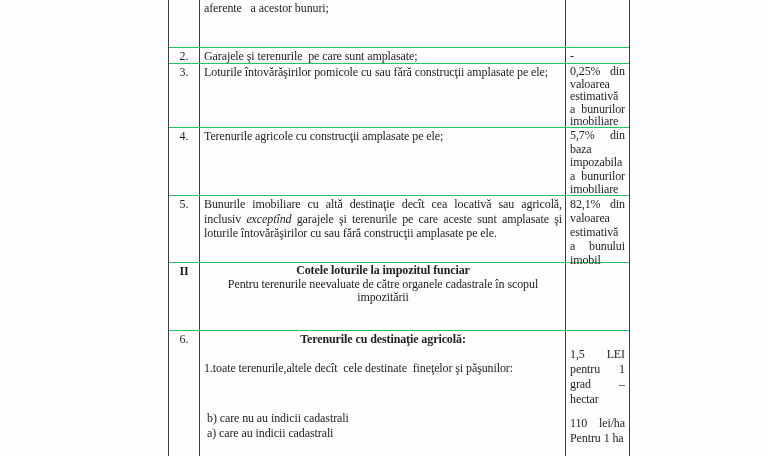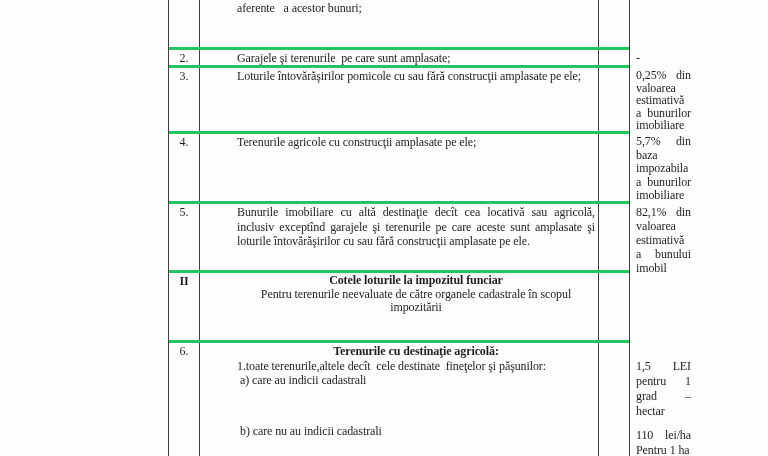--- a/index.html
+++ b/index.html
@@ -7,43 +7,43 @@
   .page {
     position:relative; width:768px; height:456px; overflow:hidden;
     background:#fdfdfd; color:#1f1f1f;
     font-family:"Liberation Serif","DejaVu Serif",serif;
     font-size:12px; letter-spacing:-0.1px;
   }
   .tbl {
     position:absolute; left:168px; top:0; width:462px;
     border-left:1px solid #3e3e3e; border-right:1px solid #3e3e3e;
   }
-  .row { display:flex; border-bottom:3px solid #22c55e;gap:33px; }
+  .row { display:flex; border-bottom:1px solid #22c55e; }
   .c-num {
     flex:none; width:31px; border-right:1px solid #3e3e3e;
     text-align:center; padding-top:1px; line-height:14px;
   }
   .c-desc {
     flex:none; width:366px; border-right:1px solid #3e3e3e;
     padding:1px 3px 0 4px; line-height:14.5px;
   }
   .c-rate {
     flex:none; width:61px; padding:1px 2px 0 4px;
     line-height:14.5px; text-align:justify;
   }
   .h47{height:47px} .h15{height:15px} .h63{height:63px}
   .h67{height:67px} .h66{height:66px} .h140{height:140px}
   .pre { white-space:pre-wrap; }
   .just { text-align:justify; }
   .ctr { text-align:center; }
   .b { font-weight:bold; }
-  .i { }
+  .i { font-style:italic; }
   .lh125{line-height:12.5px} .lh135{line-height:13.5px}
   .lh14{line-height:14px} .lh15{line-height:15px}
-  .mt14{} .mt36{margin-top:36px}
+  .mt14{margin-top:14px} .mt36{margin-top:36px}
   .mt15{margin-top:15px} .mt9{margin-top:9px}
   .ind{padding-left:3px}
 </style>
 </head>
 <body>
 
 <div class="page">
   <div class="tbl">
 
     <div class="row">
@@ -82,22 +82,22 @@
         <div>Pentru terenurile neevaluate de către organele cadastrale în scopul impozitării</div>
       </div>
       <div class="c-rate h67"></div>
     </div>
 
     <div class="row">
       <div class="c-num h140">6.</div>
       <div class="c-desc h140">
         <div class="ctr b">Terenurile cu destinaţie agricolă:</div>
         <div class="mt14 pre">1.toate terenurile,altele decît  cele destinate  fineţelor şi păşunilor:</div>
+        <div class="ind mt36">b) care nu au indicii cadastrali</div>
         <div class="ind">a) care au indicii cadastrali</div>
-        <div class="ind mt36">b) care nu au indicii cadastrali</div>
       </div>
       <div class="c-rate h140 lh15">
         <div class="mt15">1,5 LEI pentru 1 grad – hectar</div>
         <div class="mt9">110 lei/ha Pentru 1 ha</div>
       </div>
     </div>
 
   </div>
 </div>
 

